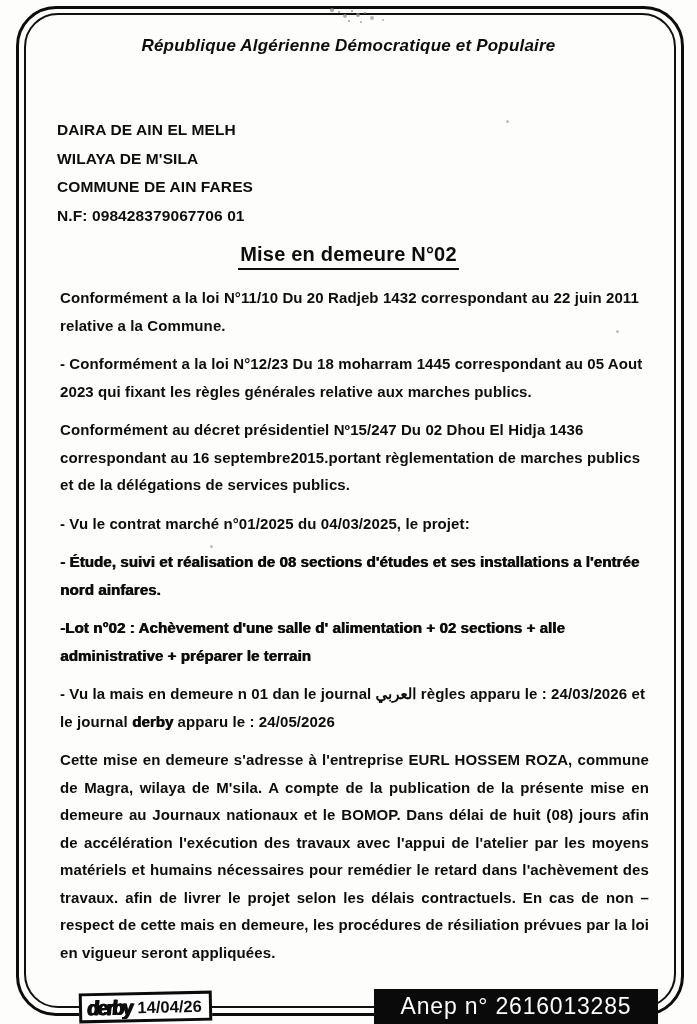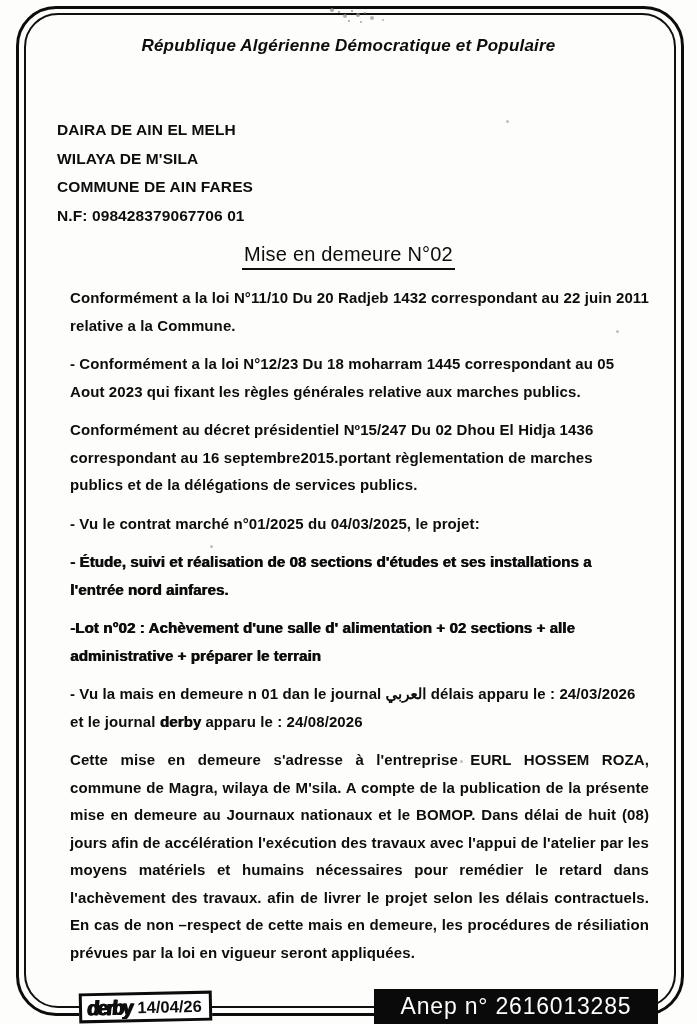--- a/index.html
+++ b/index.html
@@ -34,28 +34,28 @@
     font-size:17px;font-style:italic;font-weight:700;letter-spacing:.2px;
   }
   .agency{
     position:absolute;top:116px;left:57px;
     font-size:15.5px;font-weight:700;line-height:28.5px;letter-spacing:.1px;
   }
   .doc-title{
     position:absolute;top:243px;left:0;width:100%;text-align:center;
   }
   .doc-title span{
-    display:inline-block;font-size:20px;font-weight:400;
+    display:inline-block;font-size:20px;font-weight:700;
     border-bottom:2.5px solid #0d0d0d;padding:0 2px 2px 2px;letter-spacing:.2px;
   }
   .body-text{
     position:absolute;top:284px;left:52px;width:597px;
     font-size:15px;font-weight:700;line-height:27.5px;letter-spacing:.1px;
   }
-  .body-text p{margin:0 0 11px 18px;}
+  .body-text p{margin:0 0 11px 8px;}
   .xbold{text-shadow:.7px 0 0 currentColor;}
   .justify{text-align:justify;}
   .arabic{font-weight:700;unicode-bidi:embed;direction:rtl;display:inline-block;}
 
   .derby-box{
     position:absolute;left:79px;top:992px;height:24px;z-index:3;
     background:#fff;border:3px solid #0b0b0b;
     display:flex;align-items:center;gap:6px;padding:0 7px 0 5px;
     transform:rotate(-1.2deg);
   }
@@ -96,21 +96,21 @@
   <span>Mise en demeure N°02</span>
 </div>
 
 <div class="body-text">
   <p>Conformément a la loi N°11/10 Du 20 Radjeb 1432 correspondant au 22 juin 2011 relative a la Commune.</p>
   <p>- Conformément a la loi N°12/23 Du 18 moharram 1445 correspondant au 05 Aout 2023 qui fixant les règles générales relative aux marches publics.</p>
   <p>Conformément au décret présidentiel Nº15/247 Du 02 Dhou El Hidja 1436 correspondant au 16 septembre2015.portant règlementation de marches publics et de la délégations de services publics.</p>
   <p>- Vu le contrat marché n°01/2025 du 04/03/2025, le projet:</p>
   <p class="xbold">- Étude, suivi et réalisation de 08 sections d'études et ses installations a l'entrée nord ainfares.</p>
   <p class="xbold">-Lot n°02 : Achèvement d'une salle d' alimentation + 02 sections + alle administrative + préparer le terrain</p>
-  <p><span>- Vu la mais en demeure n 01 dan le journal </span><span class="arabic">délais العربي</span><span> apparu le : 24/03/2026 et le journal </span><span class="xbold">derby</span><span> apparu le : 24/08/2026</span></p>
+  <p><span>- Vu la mais en demeure n 01 dan le journal </span><span class="arabic">règles العربي</span><span> apparu le : 24/03/2026 et le journal </span><span class="xbold">derby</span><span> apparu le : 24/05/2026</span></p>
   <p class="justify">Cette mise en demeure s'adresse à l'entreprise EURL HOSSEM ROZA, commune de Magra, wilaya de M'sila. A compte de la publication de la présente mise en demeure au Journaux nationaux et le BOMOP. Dans délai de huit (08) jours afin de accélération l'exécution des travaux avec l'appui de l'atelier par les moyens matériels et humains nécessaires pour remédier le retard dans l'achèvement des travaux. afin de livrer le projet selon les délais contractuels. En cas de non –respect de cette mais en demeure, les procédures de résiliation prévues par la loi en vigueur seront appliquées.</p>
 </div>
 
 <div class="derby-box">
   <span class="derby-logo">derby</span>
   <span class="derby-date">14/04/26</span>
 </div>
 
 <div class="anep-box">
   <span>Anep n° 2616013285</span>

